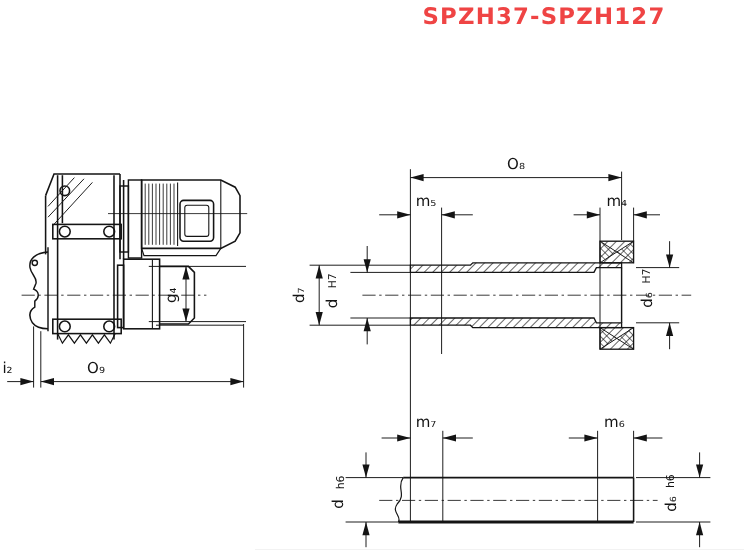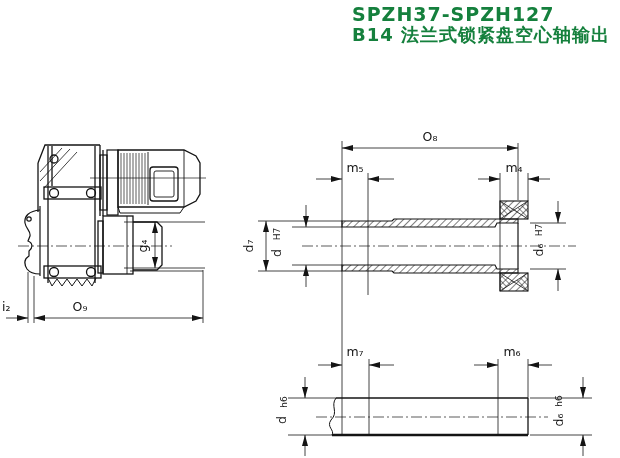--- a/index.html
+++ b/index.html
@@ -1,32 +1,31 @@
 <!DOCTYPE html>
 <html><head>
 <meta charset="utf-8">
 <style>
   html,body{margin:0;padding:0;background:#e8e8e8;}
   .page{position:relative;width:620px;height:458px;background:#ffffff;overflow:hidden;
         font-family:"DejaVu Sans","Liberation Sans",sans-serif;color:#141414;}
-  .title-line{position:absolute;left:352px;white-space:nowrap;font-weight:bold;color:#15803d;}
+  .title-line{position:absolute;left:352px;white-space:nowrap;font-weight:bold;color:#ef4444;}
   .title-line.l1{top:3px;font-size:19px;letter-spacing:1px;}
   .title-line.l2{top:23px;font-size:18px;letter-spacing:1px;}
   svg{position:absolute;left:0;top:0;}
   svg text{fill:#141414;font-family:"DejaVu Sans","Liberation Sans",sans-serif;}
   .dim{font-size:12.5px;}
   .fit{font-size:9px;}
 </style>
 </head>
 <body>
 
 <div class="page">
 
   <div class="title-line l1">SPZH37-SPZH127</div>
-  <div class="title-line l2">B14 法兰式锁紧盘空心轴输出</div>
 
   <svg width="620" height="458" viewBox="0 0 620 458">
     <defs>
       <marker id="arr" viewBox="0 0 12 8" refX="11.5" refY="4" markerWidth="12" markerHeight="8" orient="auto-start-reverse" markerUnits="userSpaceOnUse">
         <path d="M0.5,1 L11.5,4 L0.5,7 Z" fill="#141414"></path>
       </marker>
       <pattern id="hA" width="5" height="5" patternUnits="userSpaceOnUse" patternTransform="rotate(45)">
         <line x1="0" y1="0" x2="0" y2="5" stroke="#141414" stroke-width="1.1"></line>
       </pattern>
       <pattern id="hB" width="4" height="4" patternUnits="userSpaceOnUse" patternTransform="rotate(135)">

